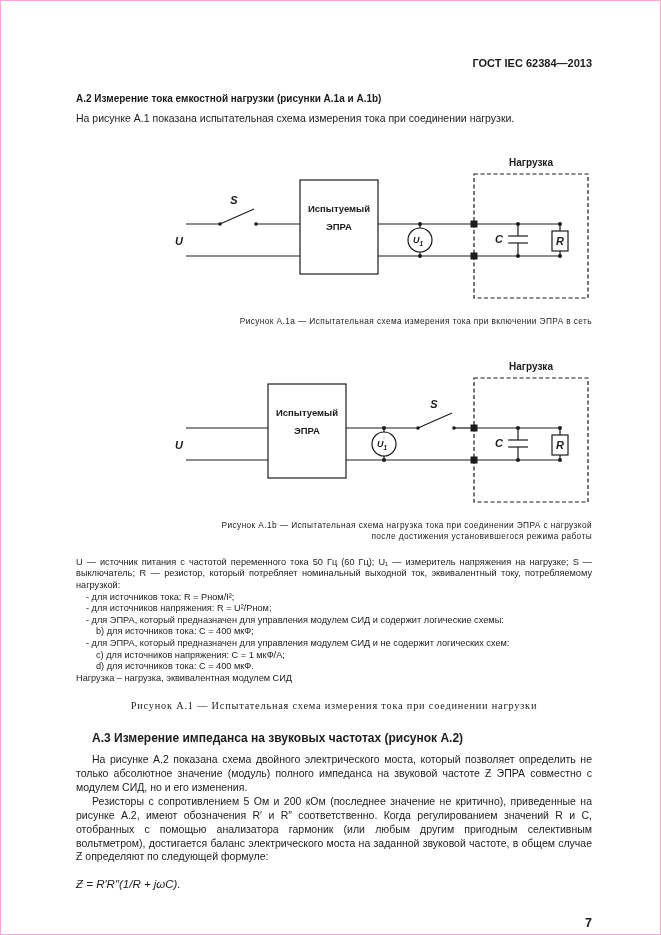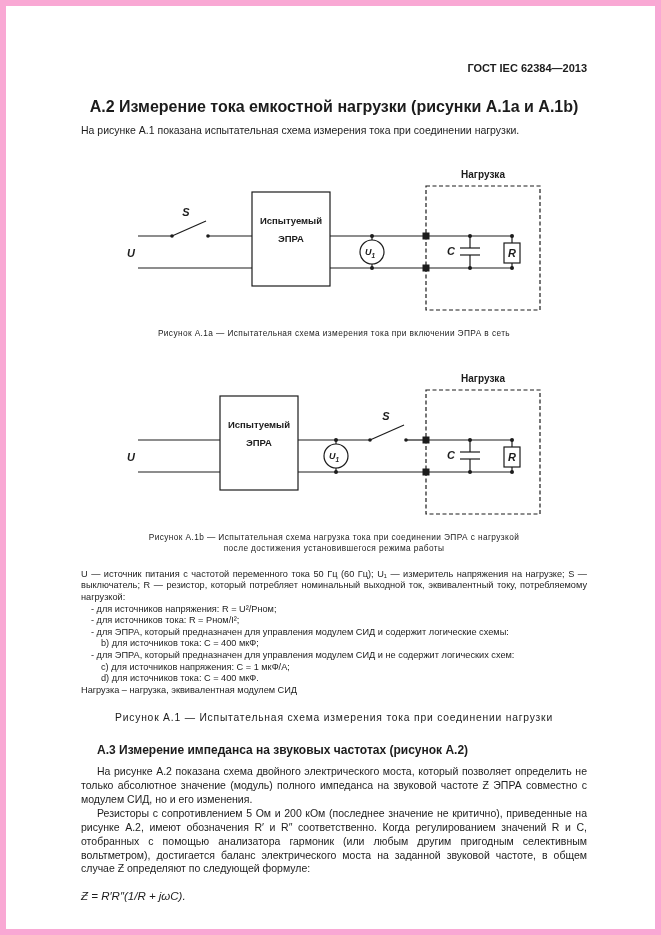--- a/index.html
+++ b/index.html
@@ -2,35 +2,35 @@
 <html><head>
 <meta charset="utf-8">
 <style>
   * { margin:0; padding:0; box-sizing:border-box; }
   html,body { background:#ffffff; }
   .page {
     width:661px; height:935px; background:#fff; position:relative;
     font-family:"Liberation Sans","DejaVu Sans",sans-serif;
     color:#1c1c1c;
     padding:56px 68px 0 75px;
-    border:6px solid #f9a8d4;
+    border:1px solid #f9a8d4;
     overflow:hidden;
   }
   .header { text-align:right; font-weight:bold; font-size:11px; margin-bottom:24px; }
-  .h2head { font-weight:bold; font-size:16px; margin-bottom:8px;text-align:center; }
+  .h2head { font-weight:bold; font-size:10px; margin-bottom:8px; }
   .intro  { font-size:10.5px; margin-bottom:8px; }
-  .fig    { text-align:center; margin-bottom:14px;margin-top:28px; }
+  .fig    { text-align:right; margin-bottom:14px;margin-top:28px; }
   .fig svg { display:inline-block; }
   .figcap { font-size:8.3px; letter-spacing:0.4px; line-height:1.4; margin-top:2px; }
   .circuit text { font-family:"Liberation Sans","DejaVu Sans",sans-serif; }
   .notes  { font-size:9.2px; line-height:1.26; text-align:justify; margin-top:6px; }
   .notes p { margin:0; }
   .notes .ind1 { padding-left:10px; }
   .notes .ind2 { padding-left:20px; }
-  .bigcap { text-align:center; font-size:10.3px; letter-spacing:0.8px; margin:16px 0 20px; }
+  .bigcap { text-align:center; font-size:10.3px; letter-spacing:0.8px; margin:16px 0 20px;font-family:Liberation Serif, serif; }
   .h3head { font-weight:bold; font-size:12px; text-indent:16px; margin-bottom:8px; }
   .body-p { font-size:10.5px; line-height:1.32; text-align:justify; text-indent:16px; }
   .formula { text-align:left; font-size:11.5px; font-style:italic; margin-top:14px; }
   .pagenum { text-align:right; font-weight:bold; font-size:12.5px; margin-top:26px; }
 </style>
 </head>
 <body>
 
 <div class="page">
 
@@ -149,22 +149,22 @@
       </g>
     </svg>
     <figcaption class="figcap">
       <span>Рисунок А.1b — Испытательная схема нагрузка тока при соединении ЭПРА с нагрузкой</span><br>
       <span>после достижения установившегося режима работы</span>
     </figcaption>
   </figure>
 
   <div class="notes">
     <p>U — источник питания с частотой переменного тока 50 Гц (60 Гц); U₁ — измеритель напряжения на нагрузке; S — выключатель; R — резистор, который потребляет номинальный выходной ток, эквивалентный току, потребляемому нагрузкой:</p>
+    <p class="ind1">- для источников тока: R = Pном/I²;</p>
     <p class="ind1">- для источников напряжения: R = U²/Pном;</p>
-    <p class="ind1">- для источников тока: R = Pном/I²;</p>
     <p class="ind1">- для ЭПРА, который предназначен для управления модулем СИД и содержит логические схемы:</p>
     <p class="ind2">b) для источников тока: C = 400 мкФ;</p>
     <p class="ind1">- для ЭПРА, который предназначен для управления модулем СИД и не содержит логических схем:</p>
     <p class="ind2">с) для источников напряжения: C = 1 мкФ/А;</p>
     <p class="ind2">d) для источников тока: C = 400 мкФ.</p>
     <p>Нагрузка – нагрузка, эквивалентная модулем СИД</p>
   </div>
 
   <div class="bigcap">Рисунок А.1 — Испытательная схема измерения тока при соединении нагрузки</div>
 

